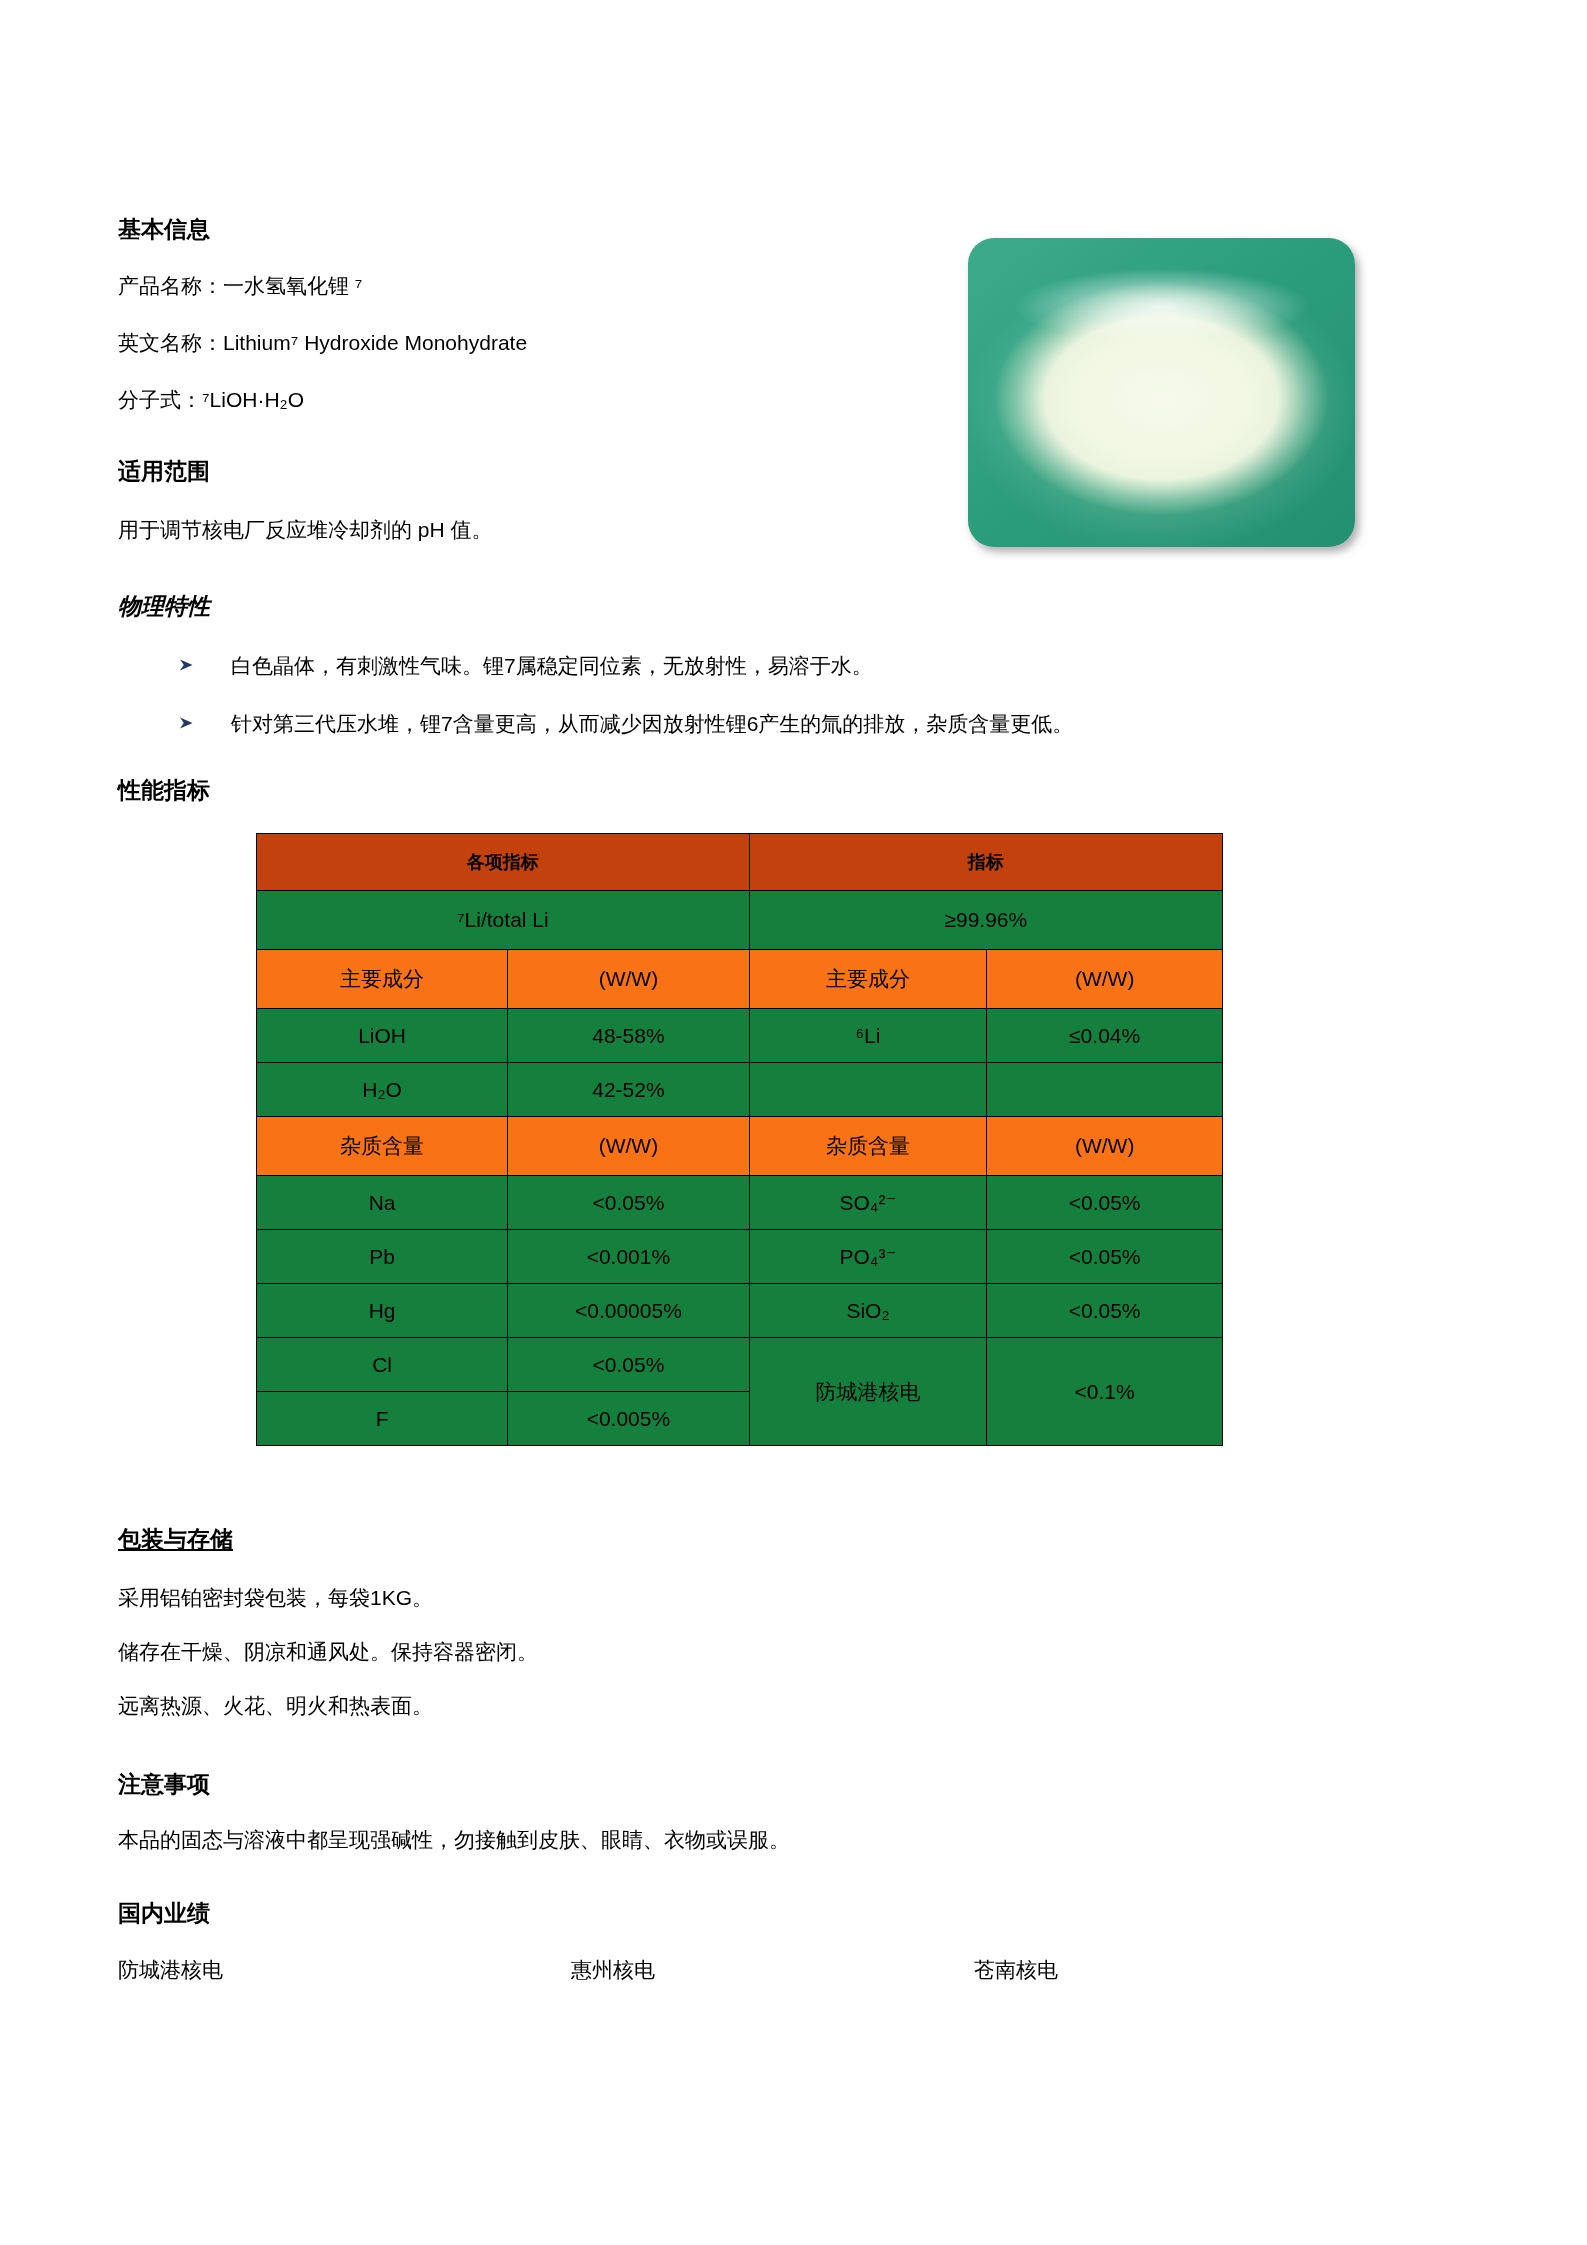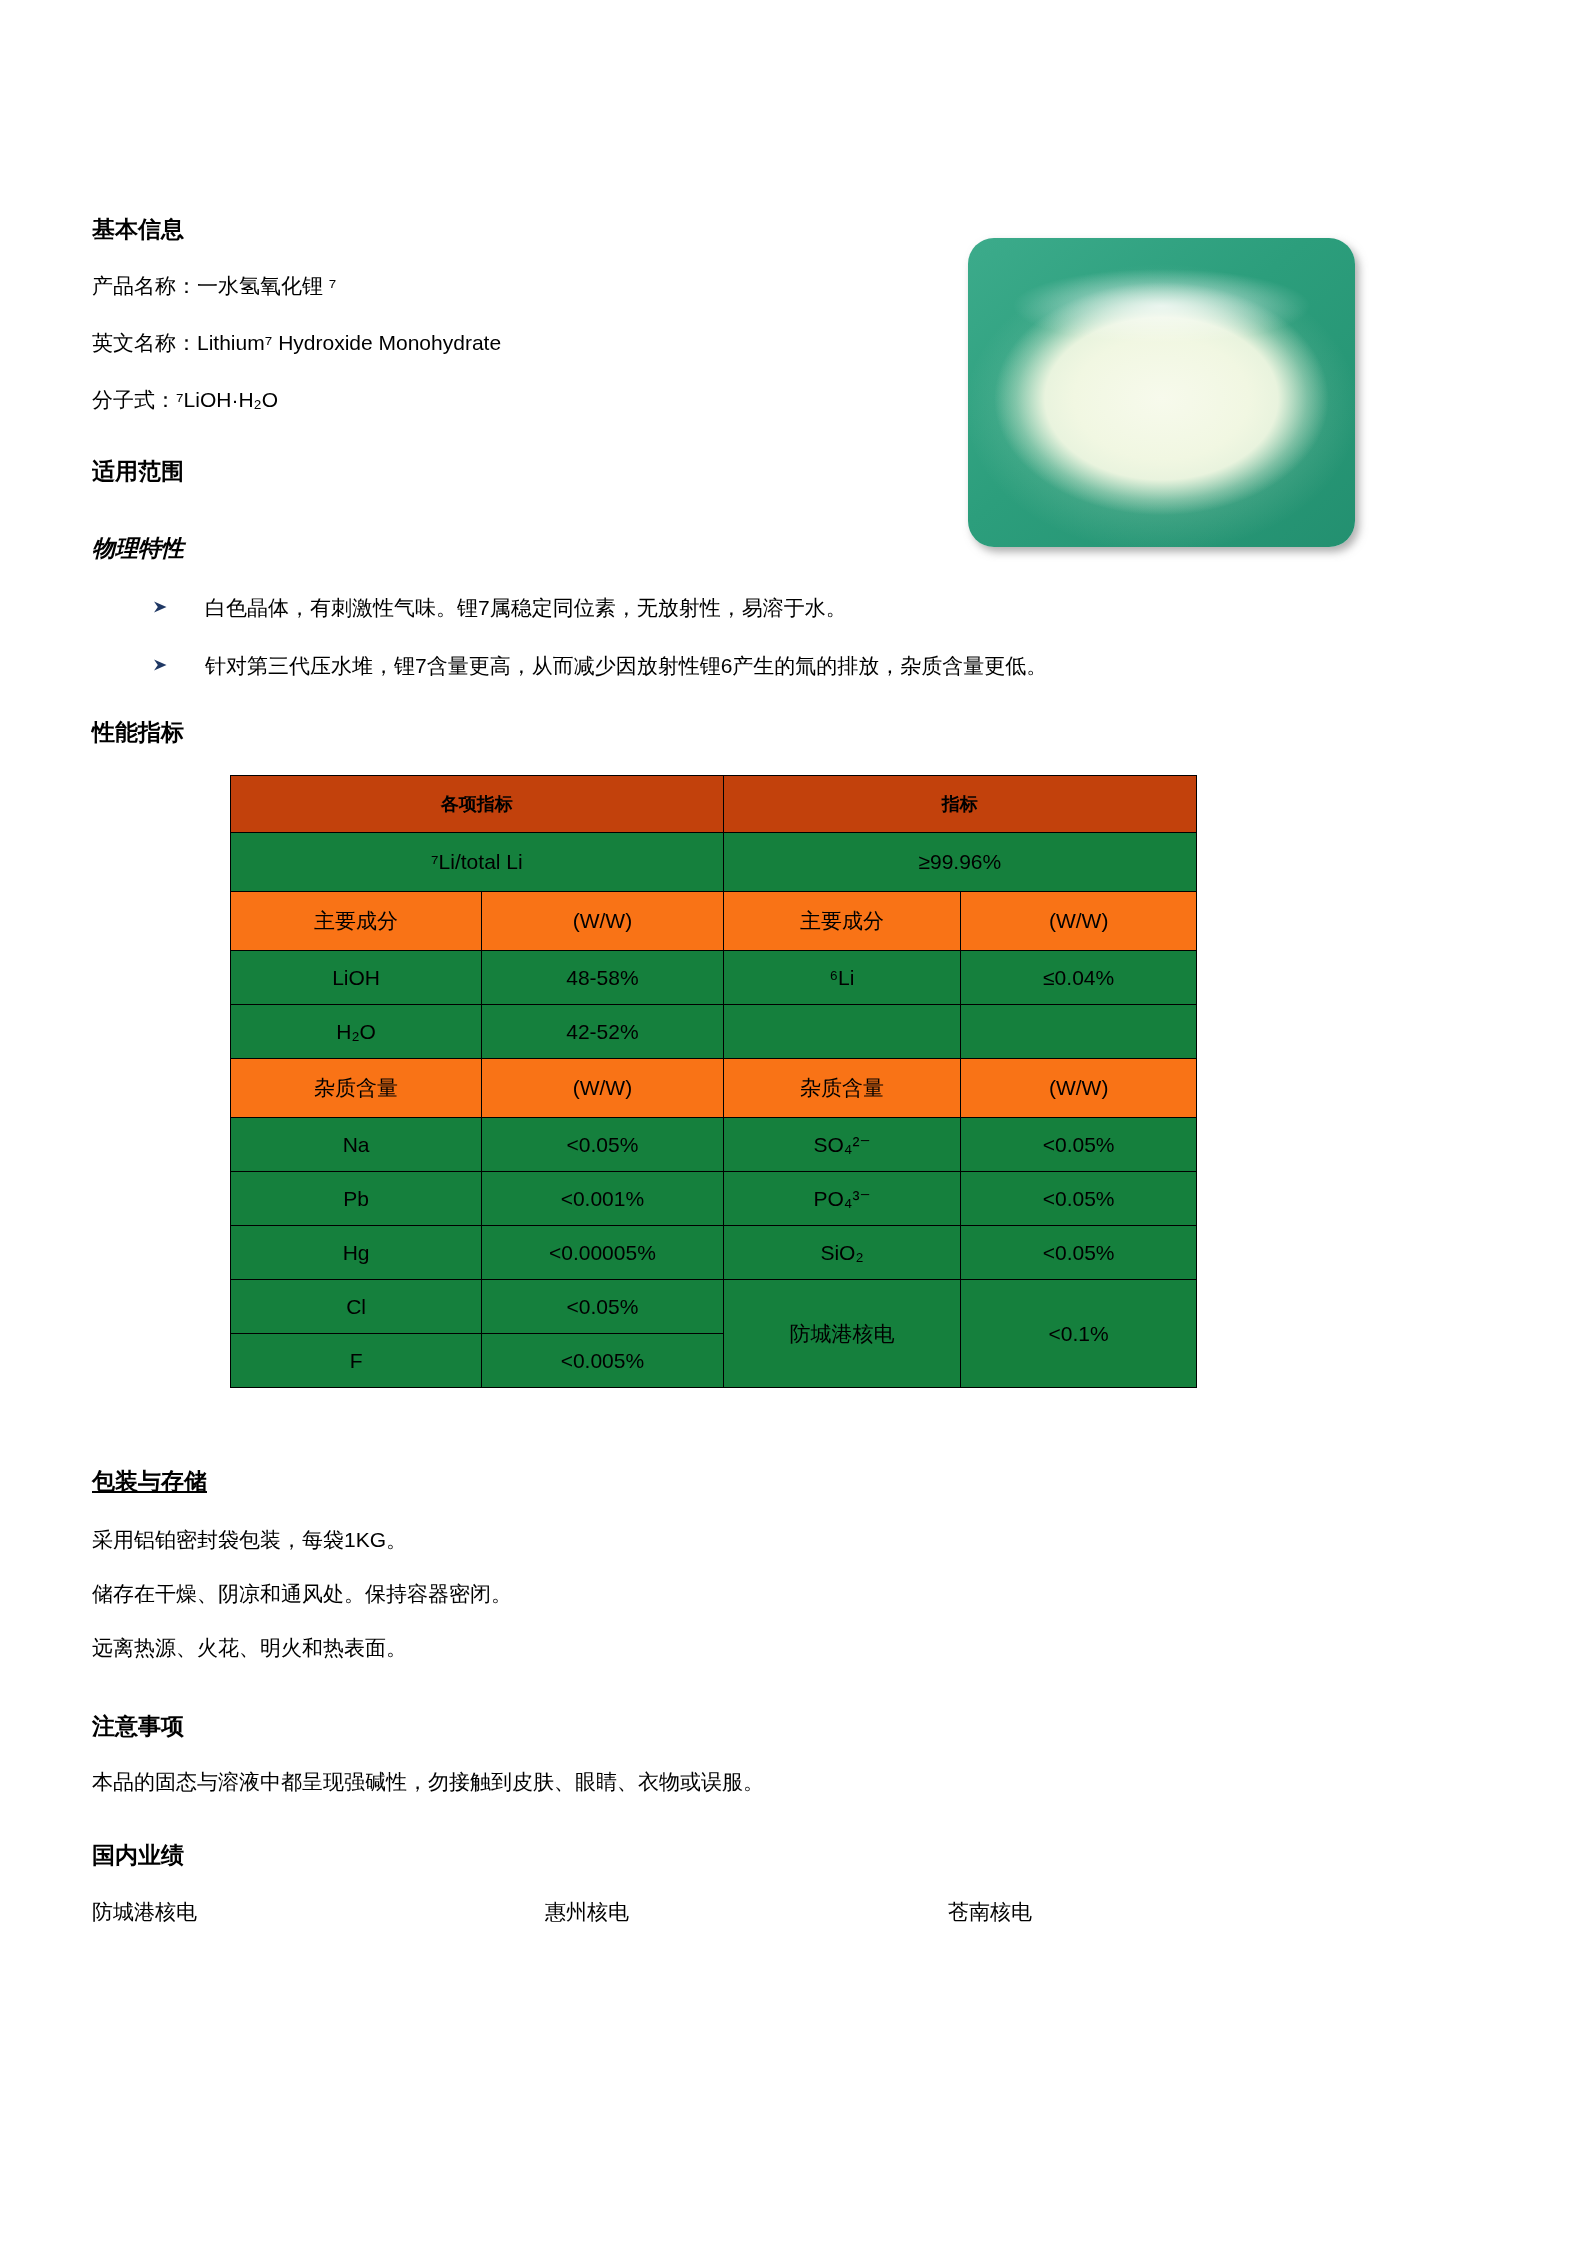--- a/index.html
+++ b/index.html
@@ -4,21 +4,21 @@
 <style>
   html, body { margin: 0; padding: 0; background: #ffffff; }
   .page {
     position: relative;
     width: 1587px;
     height: 2245px;
     background: #ffffff;
     font-family: "Liberation Sans", "DejaVu Sans", sans-serif;
     color: #000000;
     box-sizing: border-box;
-    padding: 215px 180px 0 92px;
+    padding: 215px 180px 0 118px;
     overflow: hidden;
   }
   .heading {
     font-size: 23px;
     font-weight: bold;
     line-height: 28px;
     margin: 0;
   }
   .line {
     font-size: 21px;
@@ -111,20 +111,21 @@
 <div class="page">
 
   <div class="product-photo"></div>
 
   <h2 class="heading">基本信息</h2>
   <p class="line mt30">产品名称：一水氢氧化锂 ⁷</p>
   <p class="line mt31">英文名称：Lithium⁷ Hydroxide Monohydrate</p>
   <p class="line mt31">分子式：⁷LiOH·H₂O</p>
 
   <h2 class="heading mt44">适用范围</h2>
+  <p class="line mt32">用于调节核电厂反应堆冷却剂的 pH 值。</p>
 
   <h2 class="heading mt49">物理特性</h2>
   <div class="bullet-row mt29">
     <span class="marker">
       <svg width="16" height="16" viewBox="0 0 16 16">
           <path d="M1 2.5 L13.5 8 L1 13.5 L4.8 8 Z" fill="#1F3864"></path>
         </svg>
     </span>
     <span>白色晶体，有刺激性气味。锂7属稳定同位素，无放射性，易溶于水。</span>
   </div>

